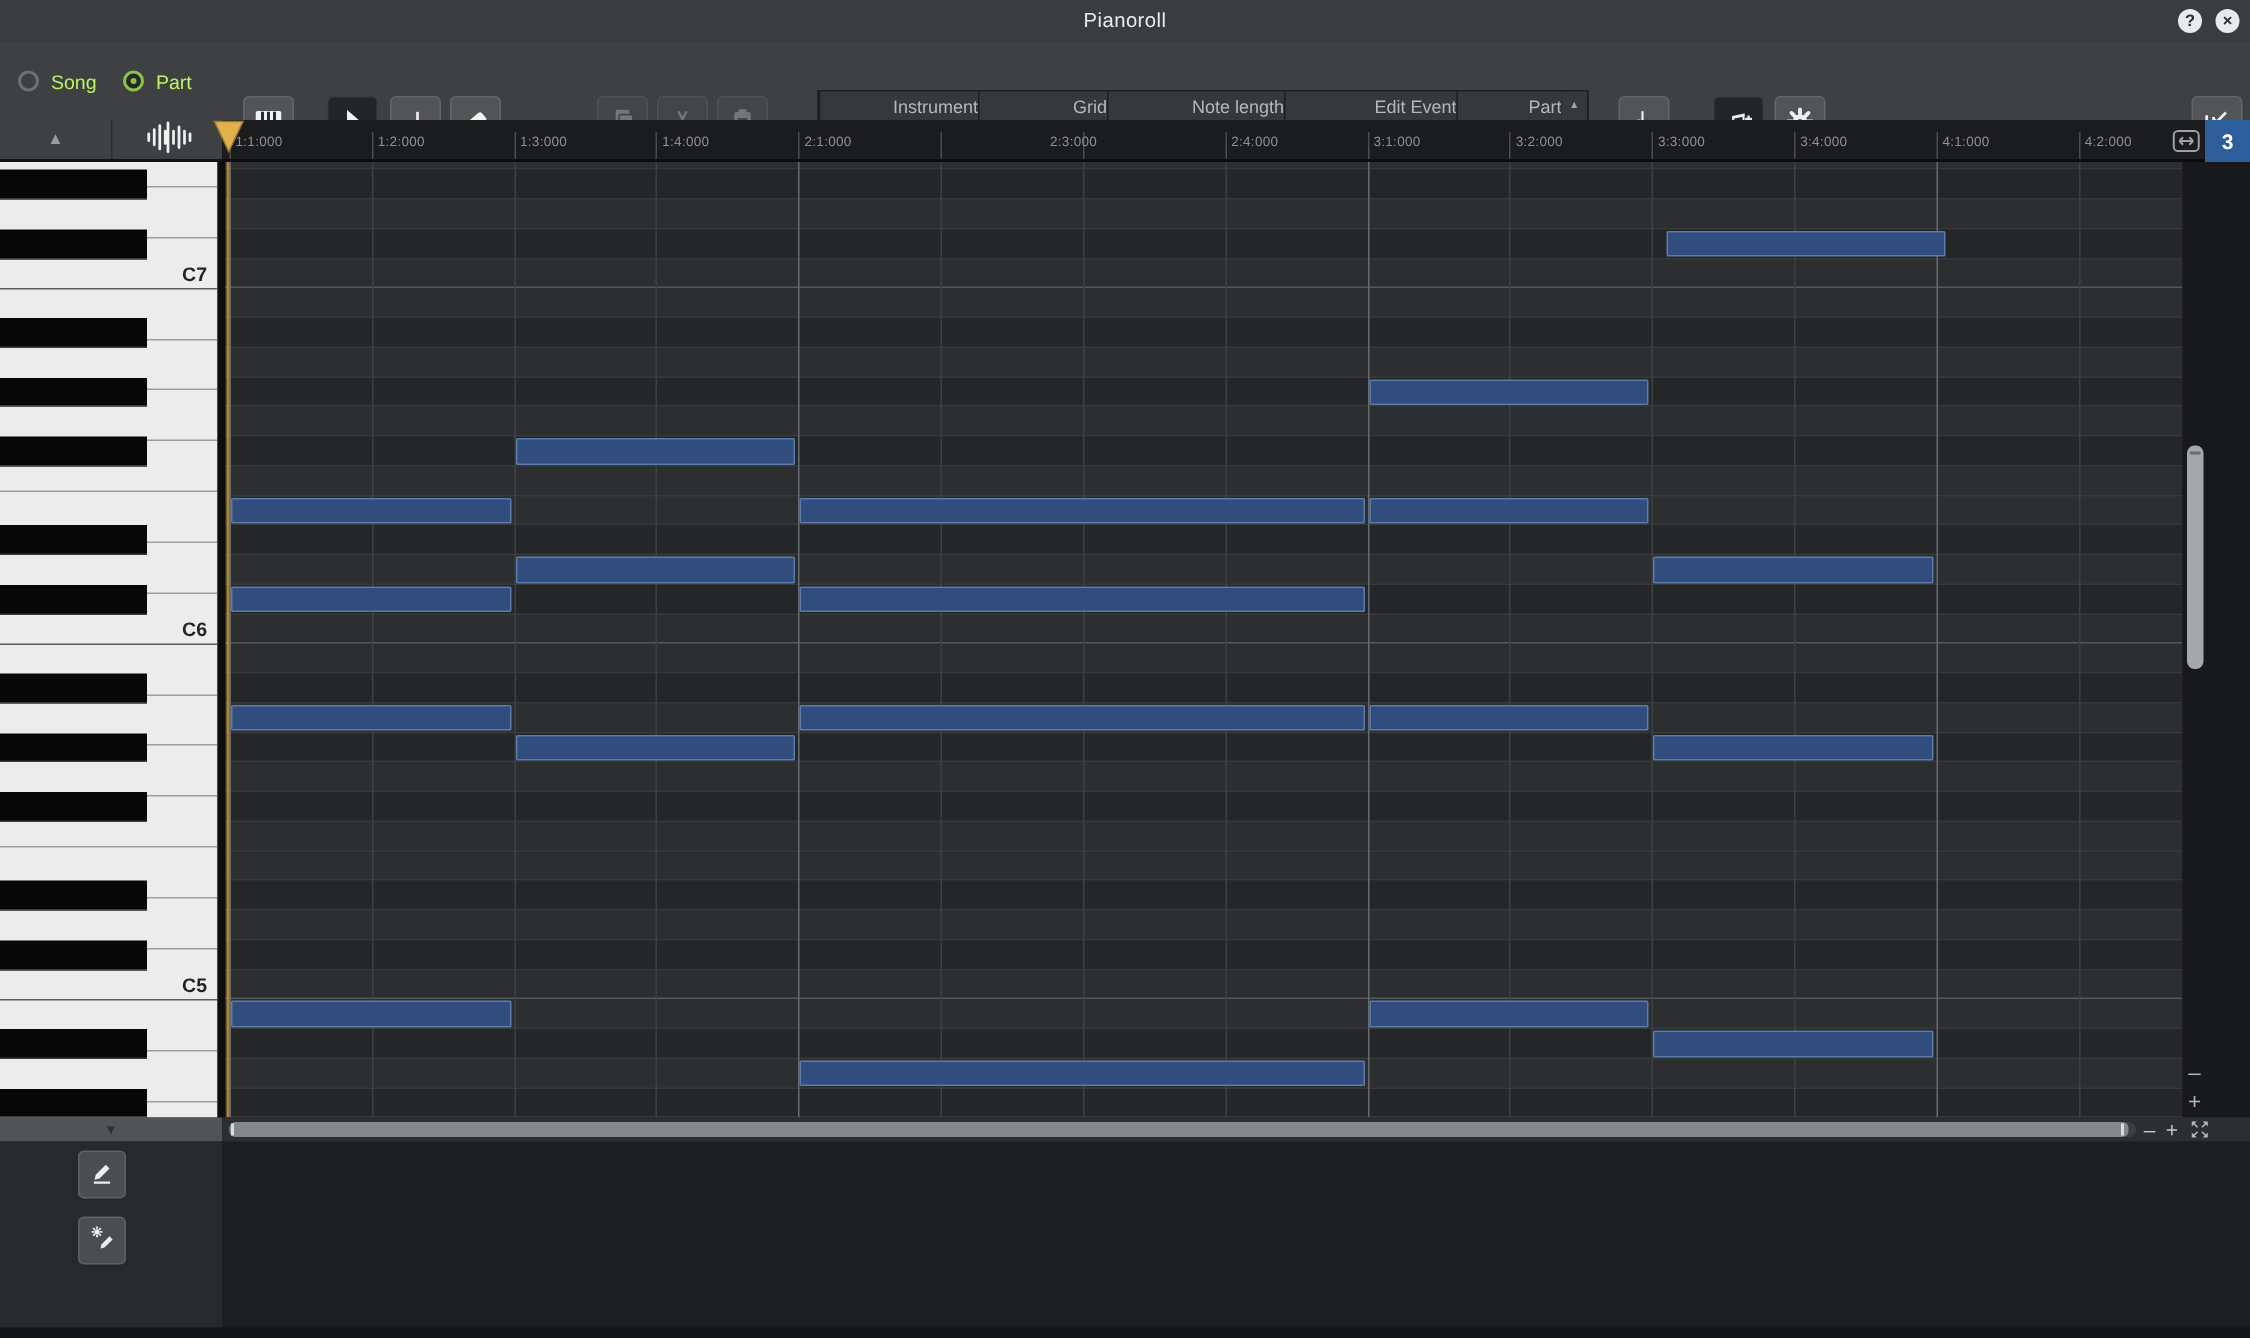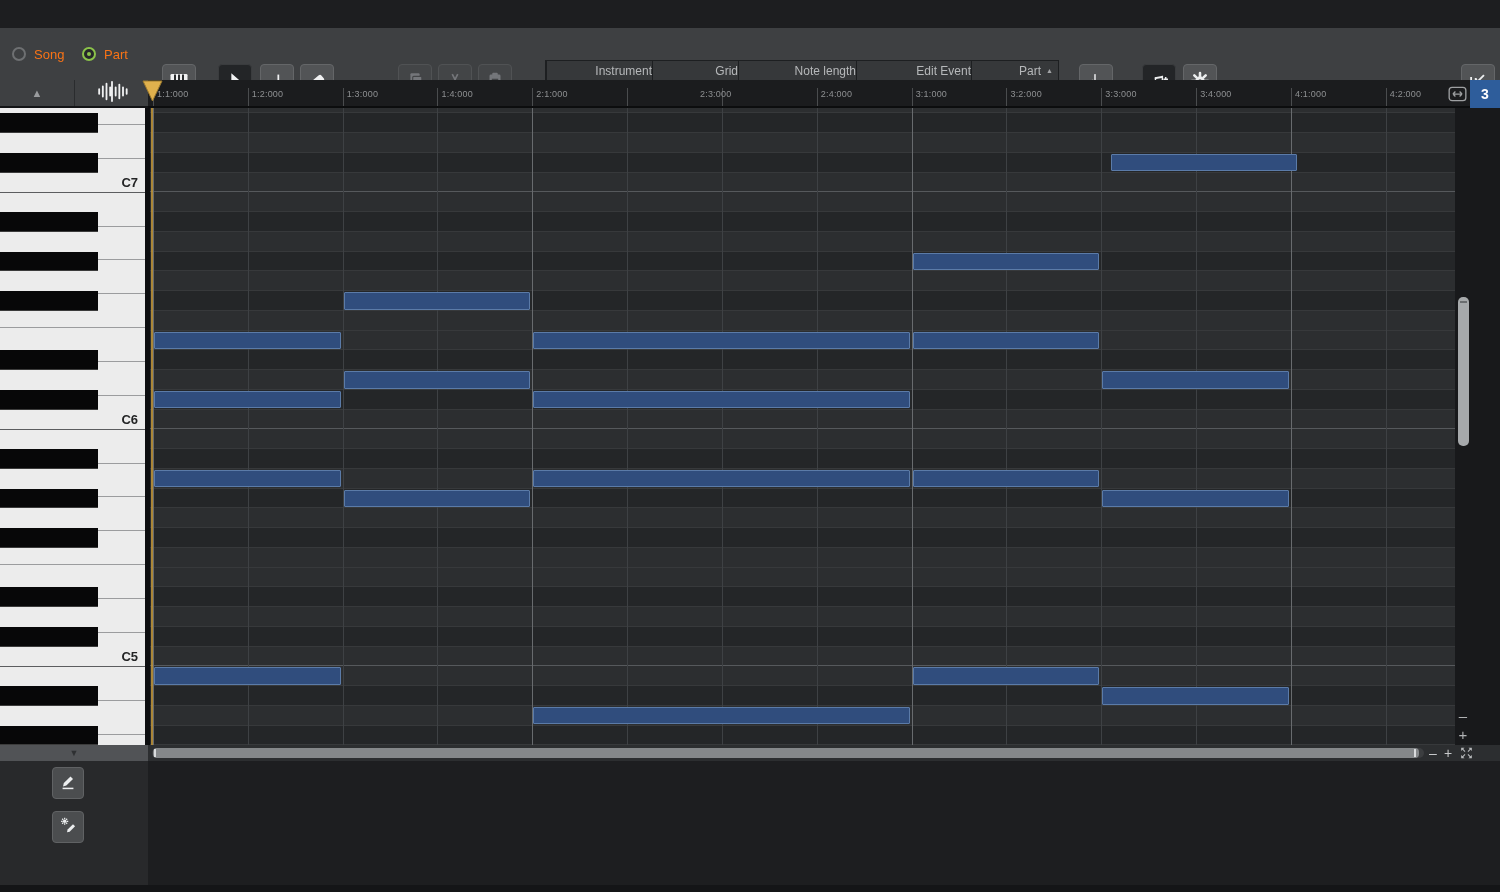--- a/index.html
+++ b/index.html
@@ -10,21 +10,21 @@
   #titlebar{position:absolute;left:0;top:0;width:1500px;height:28px;background:#3a3c3e;border-bottom:1px solid #2e3032;}
   #title{position:absolute;left:0;top:0;width:100%;height:28px;line-height:28px;text-align:center;color:#e8eaec;font-size:13.5px;letter-spacing:.3px;}
   .winbtn{position:absolute;top:6px;width:16px;height:16px;border-radius:50%;background:#e8eaec;color:#2b2d2f;font-size:11px;font-weight:bold;text-align:center;line-height:16px;cursor:pointer;}
 
   
   #toolbar{position:absolute;left:0;top:28px;width:1500px;height:52px;background:#3e4042;border-bottom:2px solid #232527;}
   .radio-row{position:absolute;top:0;height:52px;display:flex;align-items:center;gap:8px;}
   .radio{width:14px;height:14px;border-radius:50%;border:2px solid #6e7072;box-sizing:border-box;position:relative;background:transparent;}
   .radio.sel{border-color:#8bc34a;background:#26282a;}
   .radio.sel::after{content:"";position:absolute;left:3px;top:3px;width:4px;height:4px;border-radius:50%;background:#8bc34a;}
-  .radio-label{color:#f97316;font-size:13px;}
+  .radio-label{color:#bef264;font-size:13px;}
   .btn{position:absolute;top:36px;width:34px;height:33px;border-radius:4px;background:#525456;border:1px solid #646668;box-sizing:border-box;display:flex;align-items:center;justify-content:center;color:#eceeef;cursor:pointer;}
   .btn.active{background:#232527;border-color:#3a3c3e;}
   .btn.disabled{background:#434547;border-color:#505254;color:#74767a;}
   .btn svg{display:block;}
 
   
   #param-table{position:absolute;left:545px;top:32px;width:512px;height:41px;display:flex;border:1px solid #1d1f21;box-sizing:content-box;background:#1d1f21;}
   .pcol{display:flex;flex-direction:column;}
   .pcell{box-sizing:border-box;border-left:1px solid #1d1f21;text-align:right;overflow:hidden;white-space:nowrap;}
   .phead{height:20px;line-height:20px;background:#36383a;color:#b6b8ba;font-size:12px;}
@@ -84,20 +84,25 @@
   .stem{position:absolute;width:3px;background:#3a5c99;cursor:pointer;}
   .stem-handle{position:absolute;width:10px;height:12px;border-radius:50%;background:#2c4b81;border:2px solid #6584b4;box-sizing:border-box;cursor:pointer;}
   #vel-right{position:absolute;left:1455px;top:761px;width:45px;height:124px;background:#1d1e20;}
   #bottom-strip{position:absolute;left:0;top:885px;width:1500px;height:7px;background:#141517;}
 </style>
 </head>
 <body>
 
 <div id="app">
 
+  <div id="titlebar">
+    <div id="title">Pianoroll</div>
+    <div class="winbtn" style="left:1452px;">?</div>
+    <div class="winbtn" style="left:1477px;">×</div>
+  </div>
 
   <div id="toolbar">
     <div class="radio-row" style="left:12px;">
       <span class="radio"></span>
       <span class="radio-label">Song</span>
     </div>
     <div class="radio-row" style="left:82px;">
       <span class="radio sel"></span>
       <span class="radio-label">Part</span>
     </div>

